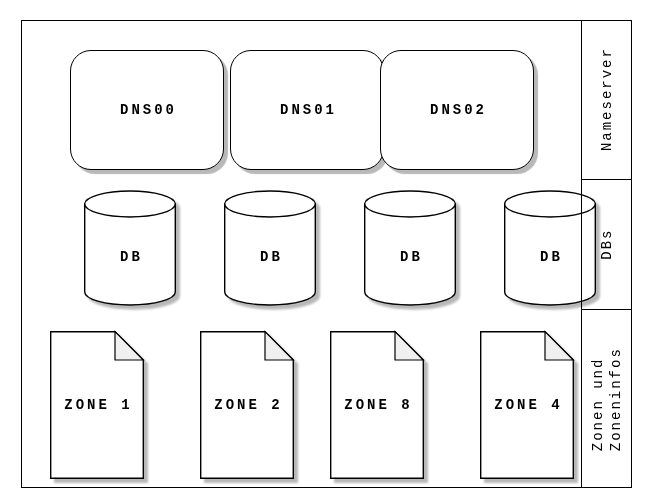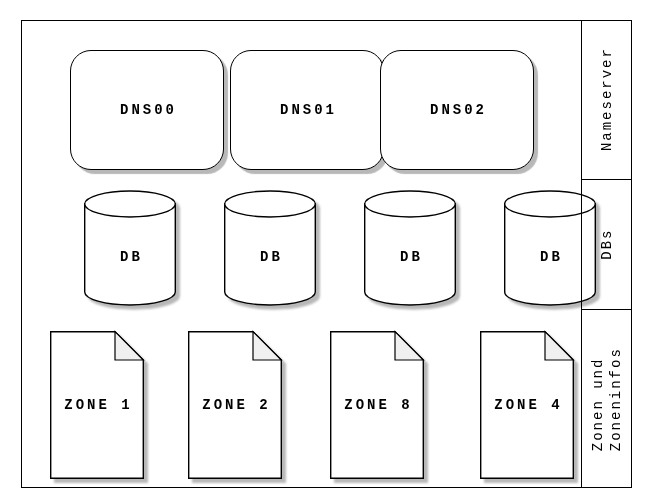--- a/index.html
+++ b/index.html
@@ -149,21 +149,21 @@
     <span class="lbl">DB</span>
   </div>
 
   <div class="doc-node" style="left:50px">
     <svg class="shape-svg" width="94" height="148" viewBox="0 0 94 148">
       <path class="shape" d="M0.7,0.7 L65,0.7 L93.3,29 L93.3,147.3 L0.7,147.3 Z"></path>
       <path class="fold" d="M65,0.7 L93.3,29 L65,29 Z"></path>
     </svg>
     <span class="lbl">ZONE 1</span>
   </div>
-  <div class="doc-node" style="left:188px">
+  <div class="doc-node" style="left:200px">
     <svg class="shape-svg" width="94" height="148" viewBox="0 0 94 148">
       <path class="shape" d="M0.7,0.7 L65,0.7 L93.3,29 L93.3,147.3 L0.7,147.3 Z"></path>
       <path class="fold" d="M65,0.7 L93.3,29 L65,29 Z"></path>
     </svg>
     <span class="lbl">ZONE 2</span>
   </div>
   <div class="doc-node" style="left:330px">
     <svg class="shape-svg" width="94" height="148" viewBox="0 0 94 148">
       <path class="shape" d="M0.7,0.7 L65,0.7 L93.3,29 L93.3,147.3 L0.7,147.3 Z"></path>
       <path class="fold" d="M65,0.7 L93.3,29 L65,29 Z"></path>

